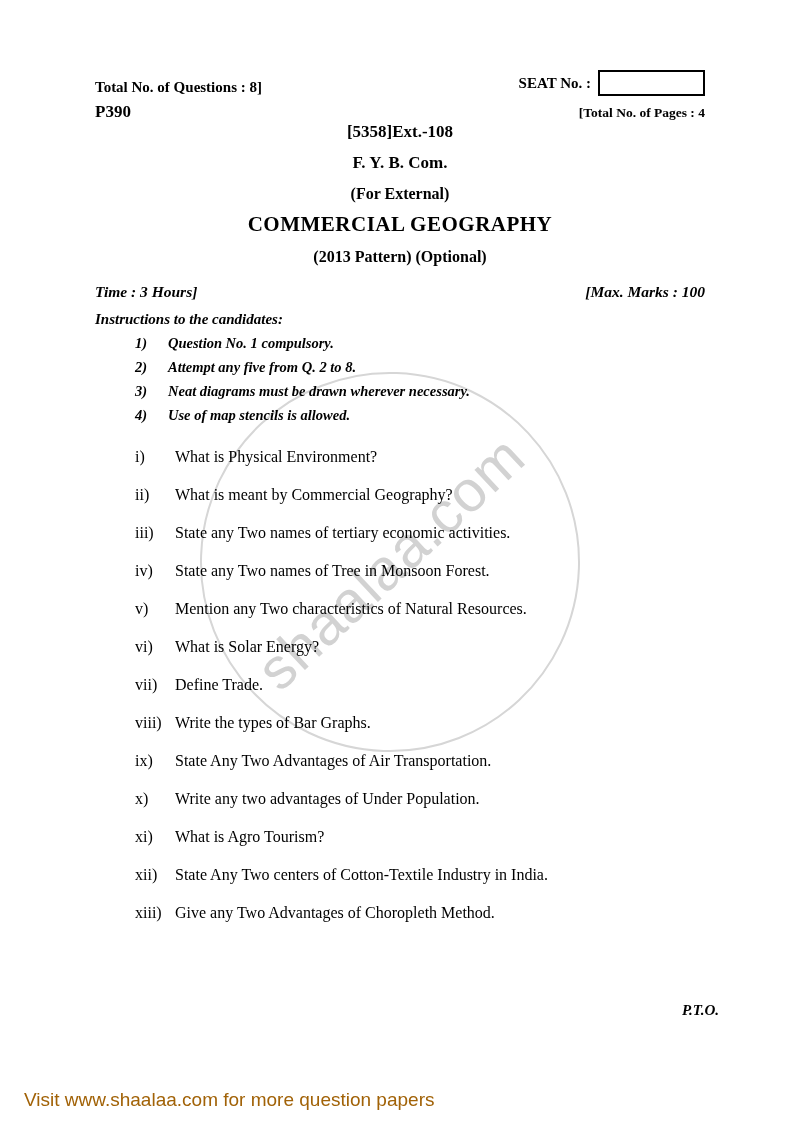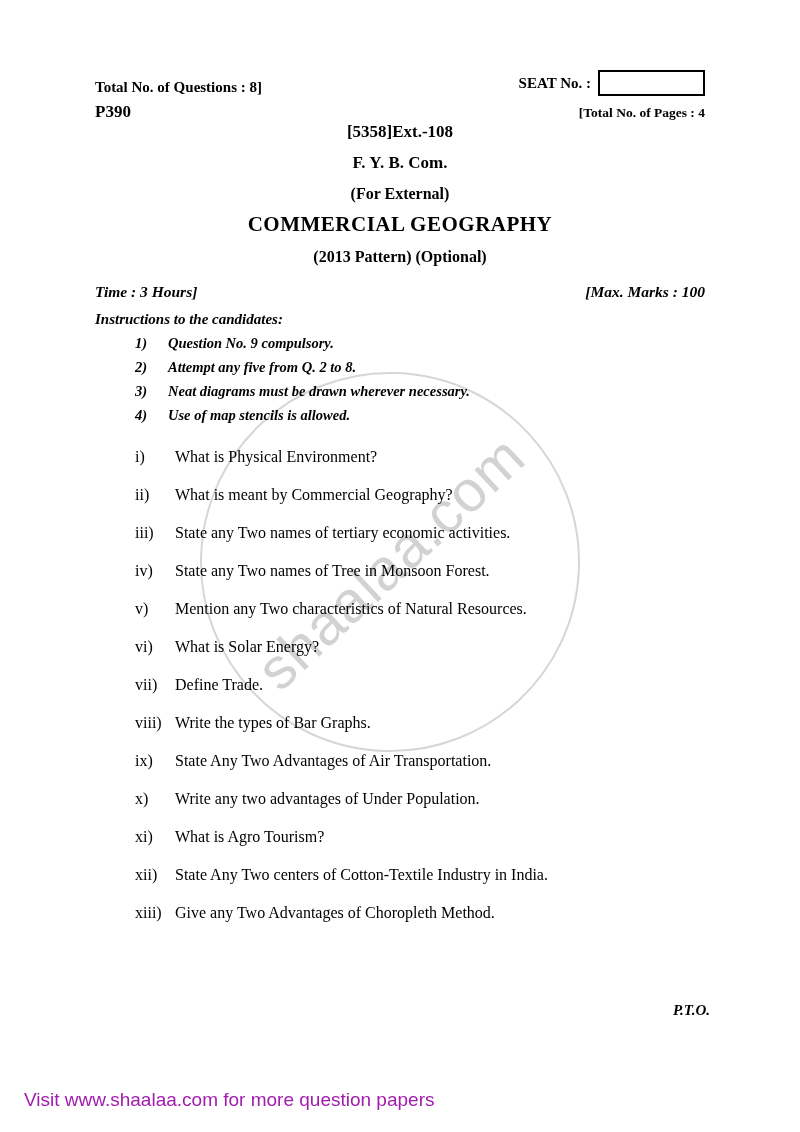--- a/index.html
+++ b/index.html
@@ -61,27 +61,27 @@
   .q1-label { width: 45px; flex: 0 0 45px; font-weight: bold; font-style: italic; }
   .q1-text { flex: 1; }
   .q1-marks { font-weight: bold; margin-left: 12px; }
 
   .subq-list { margin-top: 21px; }
   .subq { display: flex; font-size: 16px; line-height: 23px; margin-bottom: 15px; padding-left: 40px; }
   .subq-num { width: 40px; flex: 0 0 40px; }
   .subq-text { flex: 1; }
 
   .pto {
-    position: absolute; top: 1002px; right: 90px;
+    position: absolute; top: 1002px; right: 81px;
     font-weight: bold; font-style: italic; font-size: 15px; z-index: 1;
   }
   .site-footer {
     position: absolute; left: 24px; top: 1089px;
     font-family: "Liberation Sans", sans-serif;
-    font-size: 19px; color: #a21caf; z-index: 1;
+    font-size: 19px; color: #a16207; z-index: 1;
   }
 </style>
 </head>
 <body>
 
 <div class="page">
 
   <div class="watermark">
     <span class="watermark-text">shaalaa.com</span>
   </div>
@@ -112,21 +112,21 @@
     <div class="row time-row">
       <span class="bi">Time : 3 Hours]</span>
       <span class="bi">[Max. Marks : 100</span>
     </div>
 
     <div class="bi instr-heading">Instructions to the candidates:</div>
 
     <div>
       <div class="instr-item bi">
         <span class="instr-num">1)</span>
-        <span>Question No. 9 compulsory.</span>
+        <span>Question No. 1 compulsory.</span>
       </div>
       <div class="instr-item bi">
         <span class="instr-num">2)</span>
         <span>Attempt any five from Q. 2 to 8.</span>
       </div>
       <div class="instr-item bi">
         <span class="instr-num">3)</span>
         <span>Neat diagrams must be drawn wherever necessary.</span>
       </div>
       <div class="instr-item bi">

